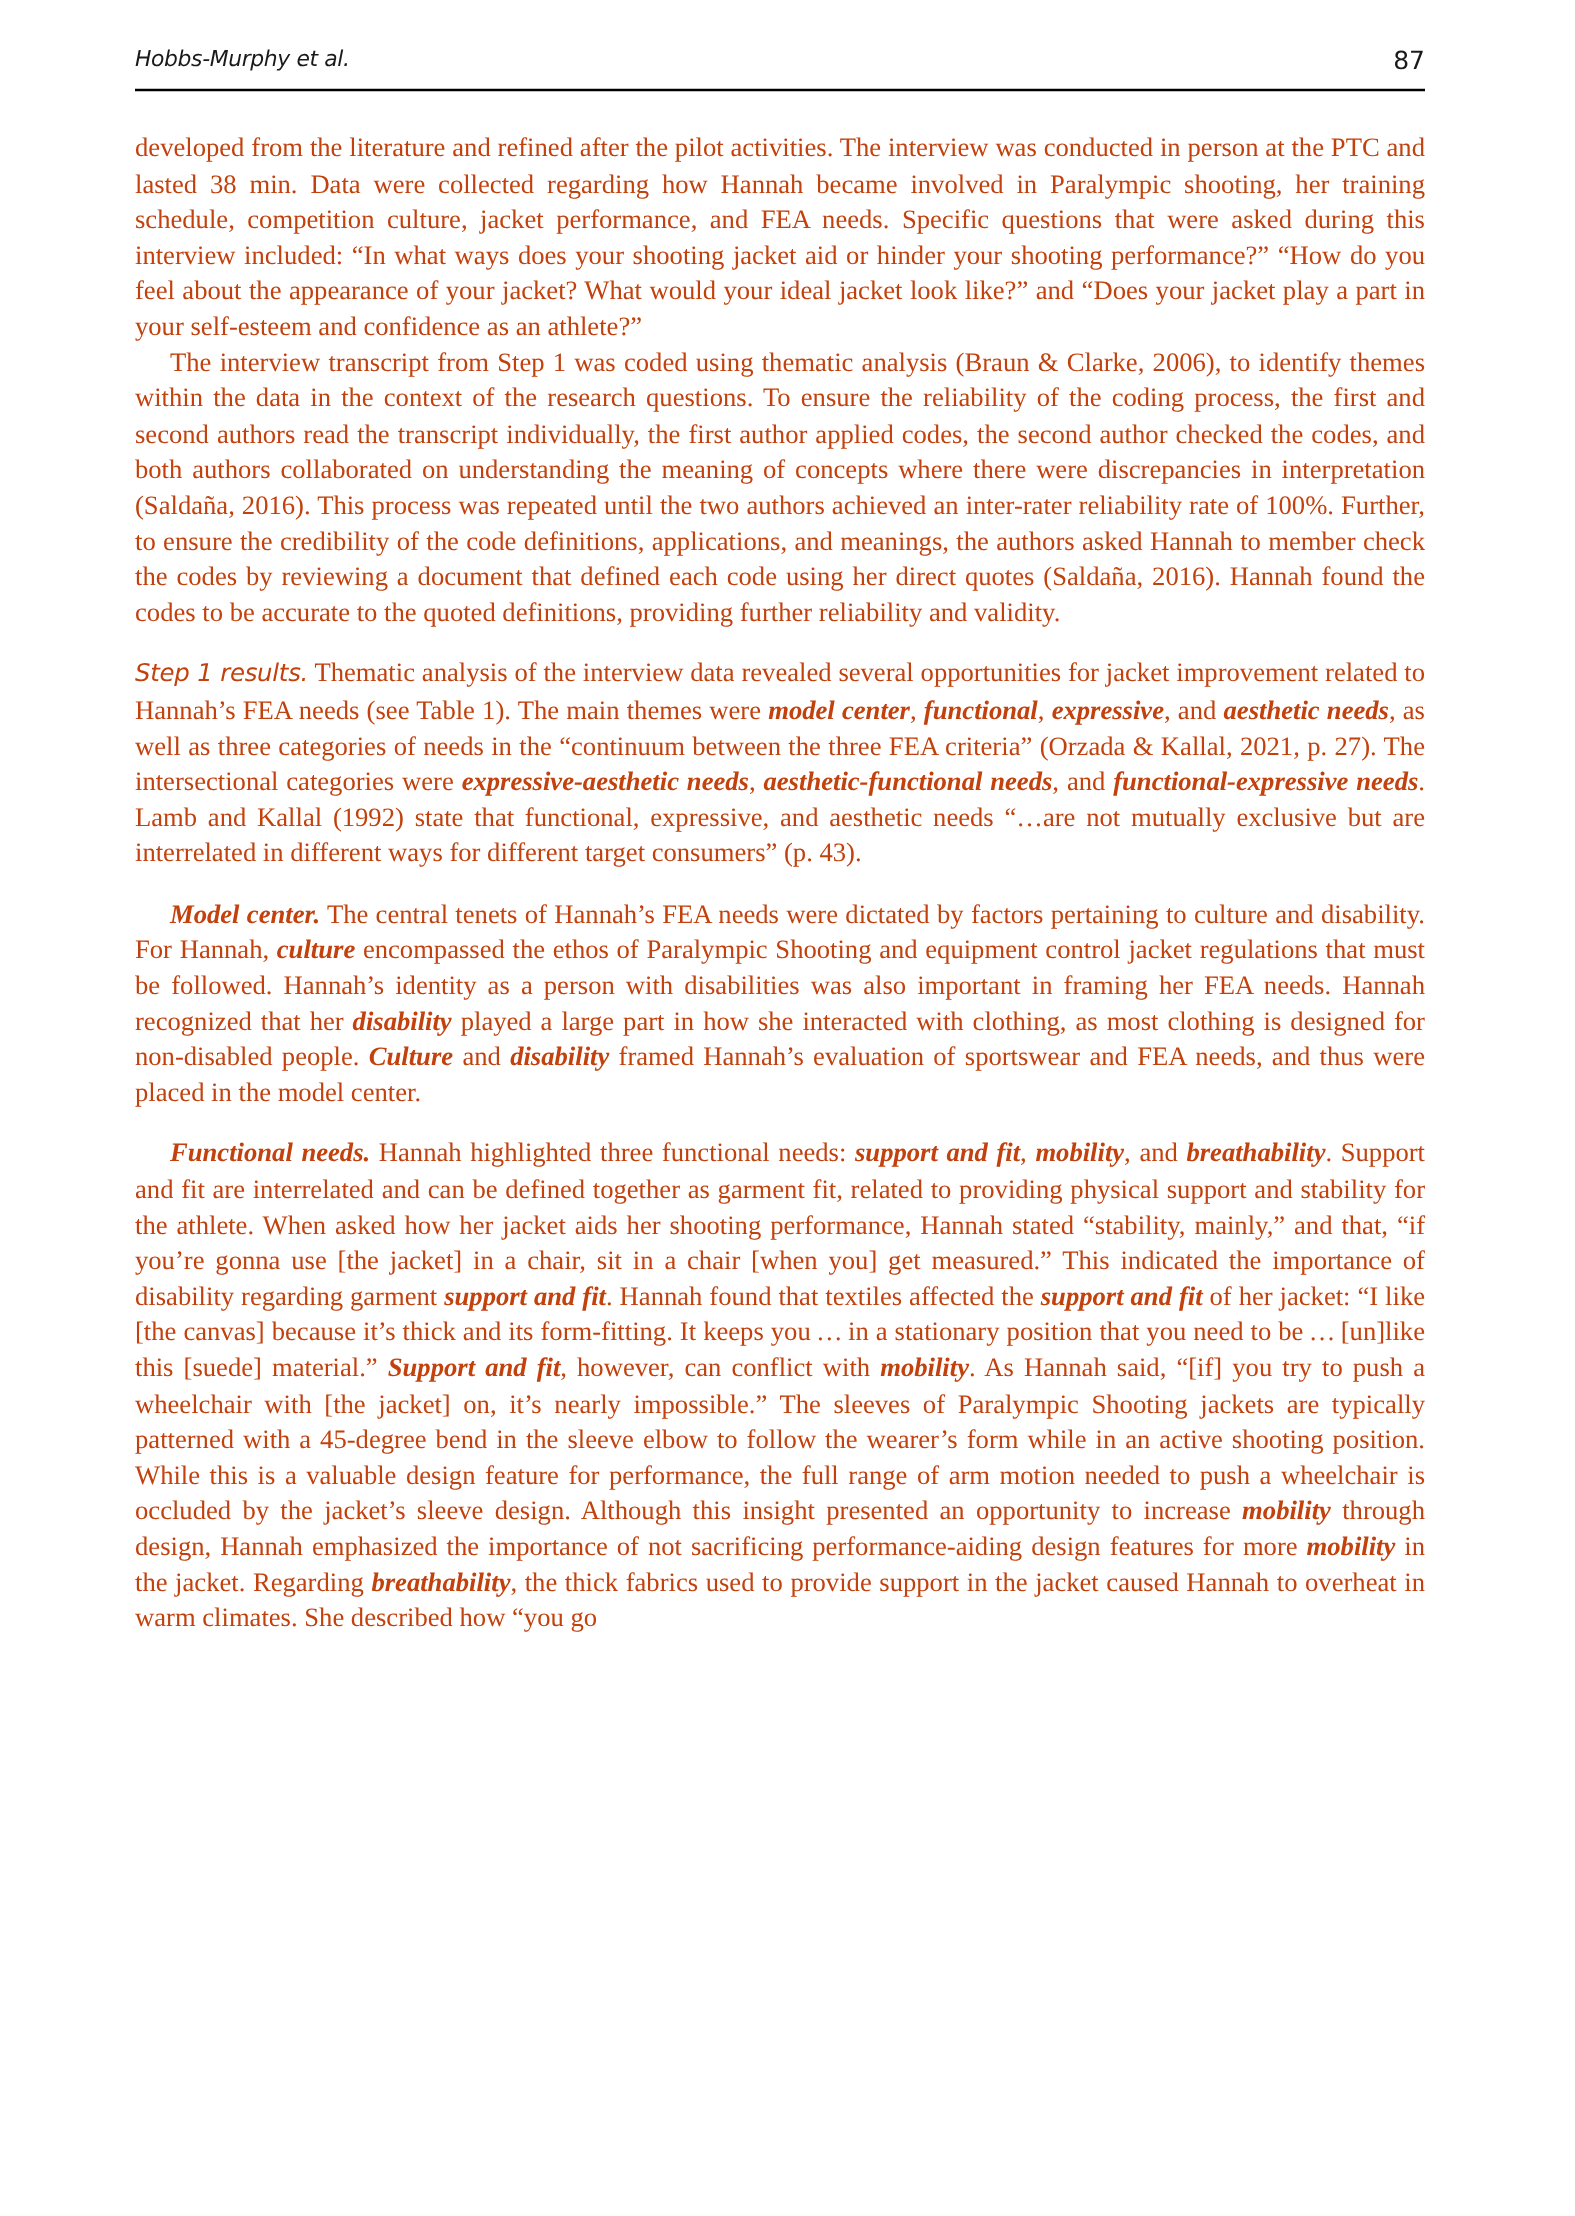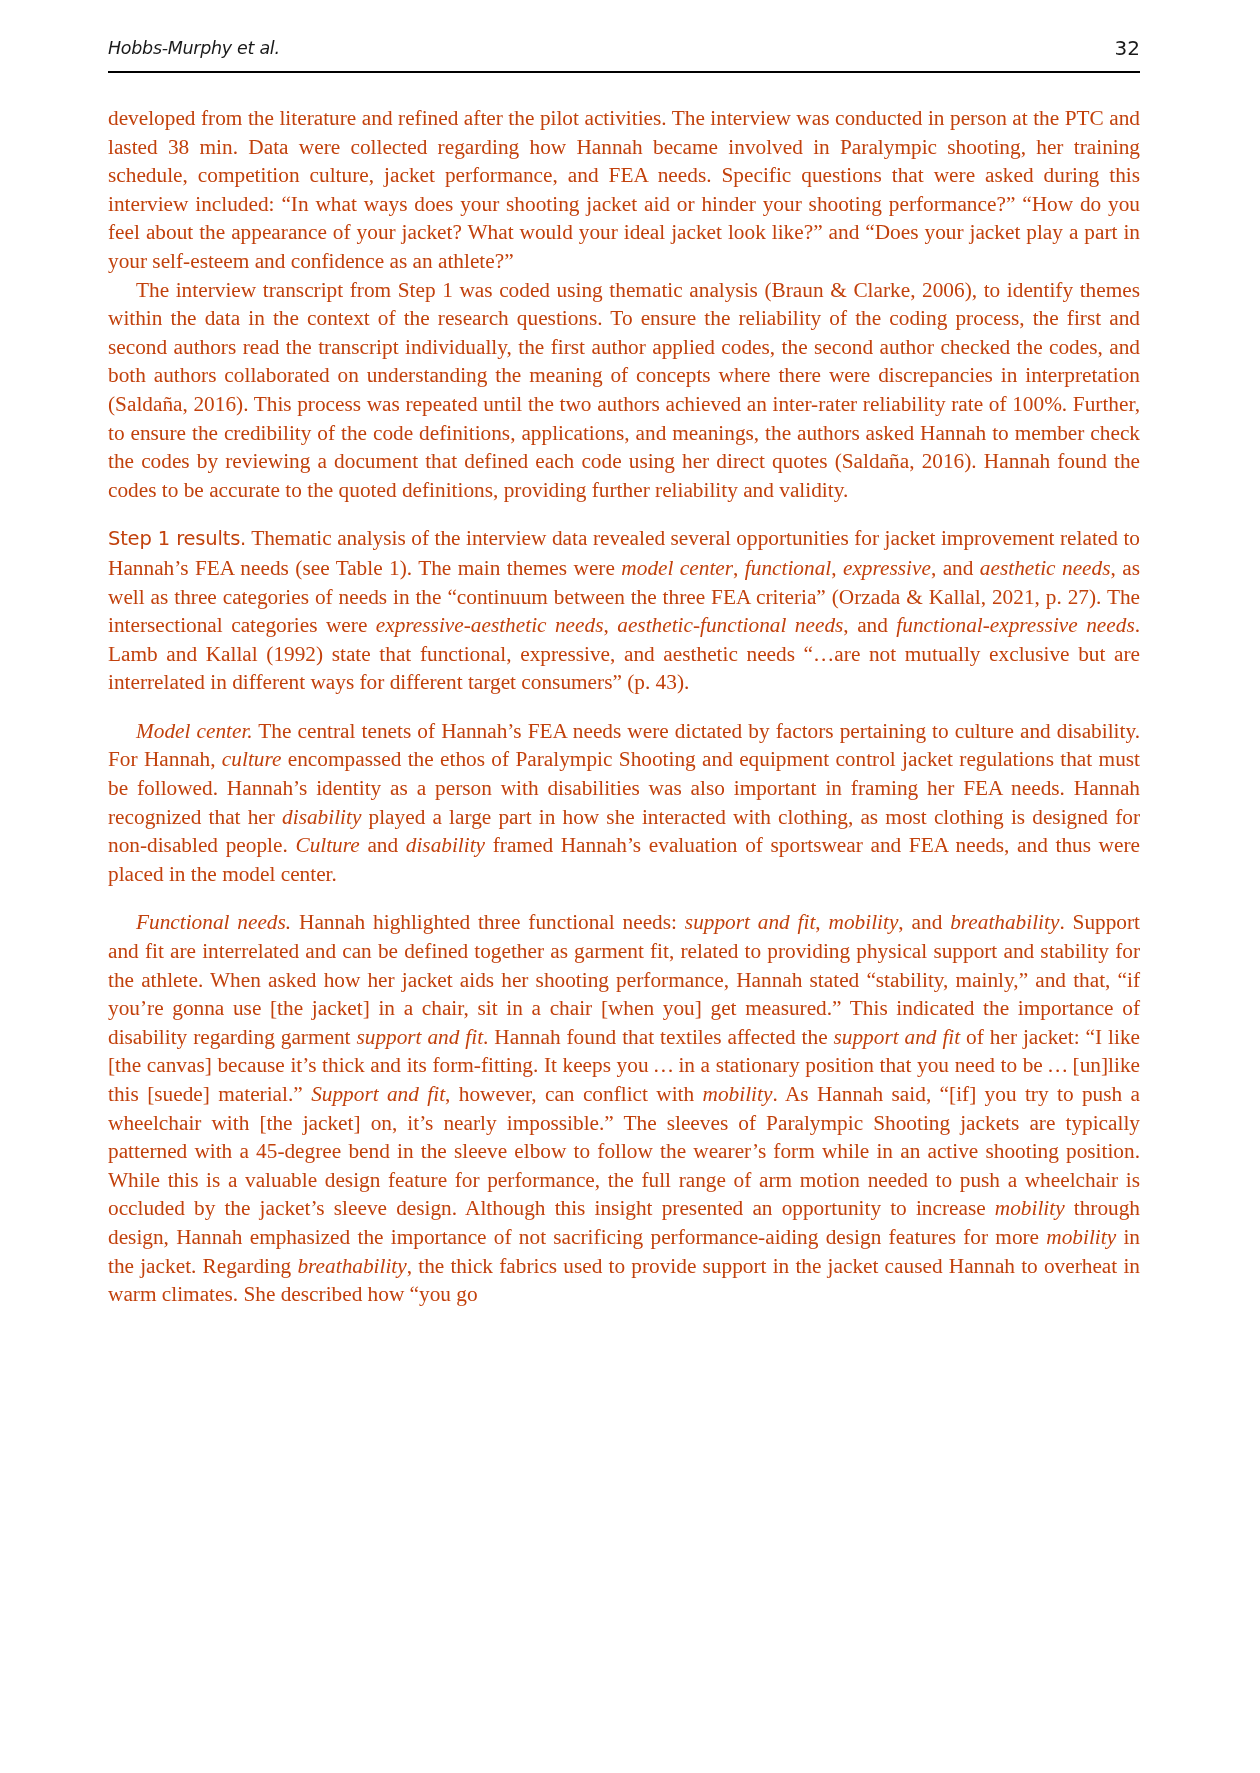--- a/index.html
+++ b/index.html
@@ -76,37 +76,39 @@
     font-family: "Liberation Serif", "DejaVu Serif", serif;
   }
   p.indent {
     text-indent: 28px;
   }
   p.gap-before {
     margin-top: 20px;
   }
   i, .it {
     font-style: italic;
+    font-weight: bold;
   }
 
   
   .runin-sans {
     font-family: "DejaVu Sans", sans-serif;
+    font-style: italic;
     font-size: 19.5px;
     letter-spacing: -0.2px;
   }
 </style>
 </head>
 <body>
 
 <div class="page">
 
   <div class="running-head">
     <span class="rh-title">Hobbs-Murphy et al.</span>
-    <span class="rh-pagenum">32</span>
+    <span class="rh-pagenum">87</span>
   </div>
   <div class="head-rule"></div>
 
   <div class="column">
 
     <p class="body"><span>developed from the literature and refined after the pilot activities. The interview was conducted in person at the PTC and lasted 38 min. Data were collected regarding how Hannah became involved in Paralympic shooting, her training schedule, competition culture, jacket performance, and FEA needs. Specific questions that were asked during this interview included: “In what ways does your shooting jacket aid or hinder your shooting performance?” “How do you feel about the appearance of your jacket? What would your ideal jacket look like?” and “Does your jacket play a part in your self-esteem and confidence as an athlete?”</span></p>
 
     <p class="body indent"><span>The interview transcript from Step 1 was coded using thematic analysis (Braun &amp; Clarke, 2006), to identify themes within the data in the context of the research questions. To ensure the reliability of the coding process, the first and second authors read the transcript individually, the first author applied codes, the second author checked the codes, and both authors collaborated on understanding the meaning of concepts where there were discrepancies in interpretation (Saldaña, 2016). This process was repeated until the two authors achieved an inter-rater reliability rate of 100%. Further, to ensure the credibility of the code definitions, applications, and meanings, the authors asked Hannah to member check the codes by reviewing a document that defined each code using her direct quotes (Saldaña, 2016). Hannah found the codes to be accurate to the quoted definitions, providing further reliability and validity.</span></p>
 
     <p class="body gap-before"><span class="runin-sans">Step 1 results.</span><span> Thematic analysis of the interview data revealed several opportunities for jacket improvement related to Hannah’s FEA needs (see Table 1). The main themes were </span><i>model center</i><span>, </span><i>functional</i><span>, </span><i>expressive</i><span>, and </span><i>aesthetic needs</i><span>, as well as three categories of needs in the “continuum between the three FEA criteria” (Orzada &amp; Kallal, 2021, p. 27). The intersectional categories were </span><i>expressive-aesthetic needs</i><span>, </span><i>aesthetic-functional needs</i><span>, and </span><i>functional-expressive needs</i><span>. Lamb and Kallal (1992) state that functional, expressive, and aesthetic needs “…are not mutually exclusive but are interrelated in different ways for different target consumers” (p. 43).</span></p>

